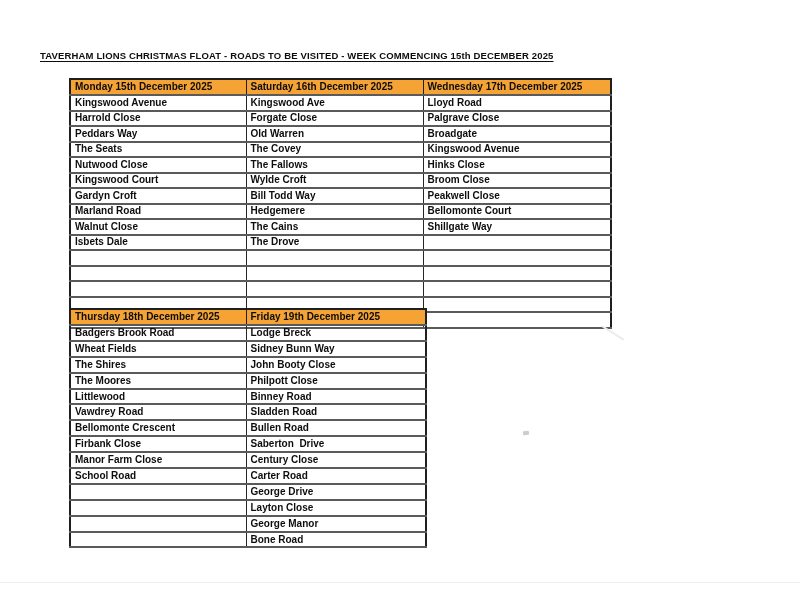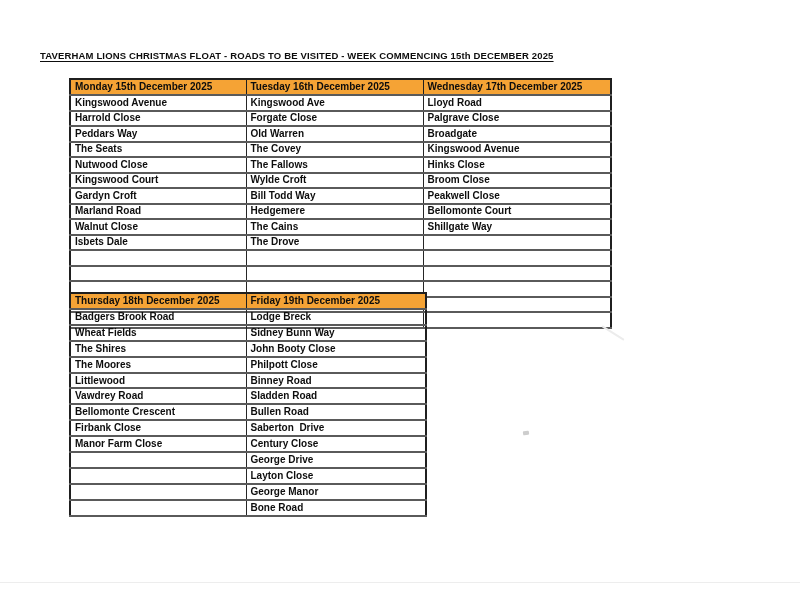--- a/index.html
+++ b/index.html
@@ -29,21 +29,21 @@
     white-space: pre;
   }
   table.roads {
     position: absolute;
     border-collapse: collapse;
     table-layout: fixed;
     border: 2px solid #1f1f1f;
     margin-left: 32px;
   }
   table.t1 { left: 37px; top: 78px; width: 541px; }
-  table.t2 { left: 37px; top: 292px; width: 356px; padding-left: 8px; }
+  table.t2 { left: 37px; top: 308px; width: 356px; padding-left: 8px; }
   table.roads th {
     background: var(--header-bg, #F5A335);
     border: 1px solid #1f1f1f;
     height: 14px;
     font-size: 10px;
     font-weight: bold;
     color: #0d0d0d;
     text-align: left;
     vertical-align: middle;
     padding: 0 0 0 4px;
@@ -90,21 +90,21 @@
 
   <table class="roads t1">
     <colgroup>
       <col style="width:176px">
       <col style="width:177px">
       <col style="width:188px">
     </colgroup>
     <thead>
         <tr>
           <th>Monday 15th December 2025</th>
-          <th>Tuesday 16th December 2025</th>
+          <th>Saturday 16th December 2025</th>
           <th>Wednesday 17th December 2025</th>
         </tr>
       </thead>
     <tbody>
         <tr>
           <td>Kingswood Avenue</td>
           <td>Kingswood Ave</td>
           <td>Lloyd Road</td>
         </tr>
         <tr>
@@ -222,20 +222,24 @@
         </tr>
         <tr>
           <td>Firbank Close</td>
           <td>Saberton  Drive</td>
         </tr>
         <tr>
           <td>Manor Farm Close</td>
           <td>Century Close</td>
         </tr>
         <tr>
+          <td>School Road</td>
+          <td>Carter Road</td>
+        </tr>
+        <tr>
           <td></td>
           <td>George Drive</td>
         </tr>
         <tr>
           <td></td>
           <td>Layton Close</td>
         </tr>
         <tr>
           <td></td>
           <td>George Manor</td>

